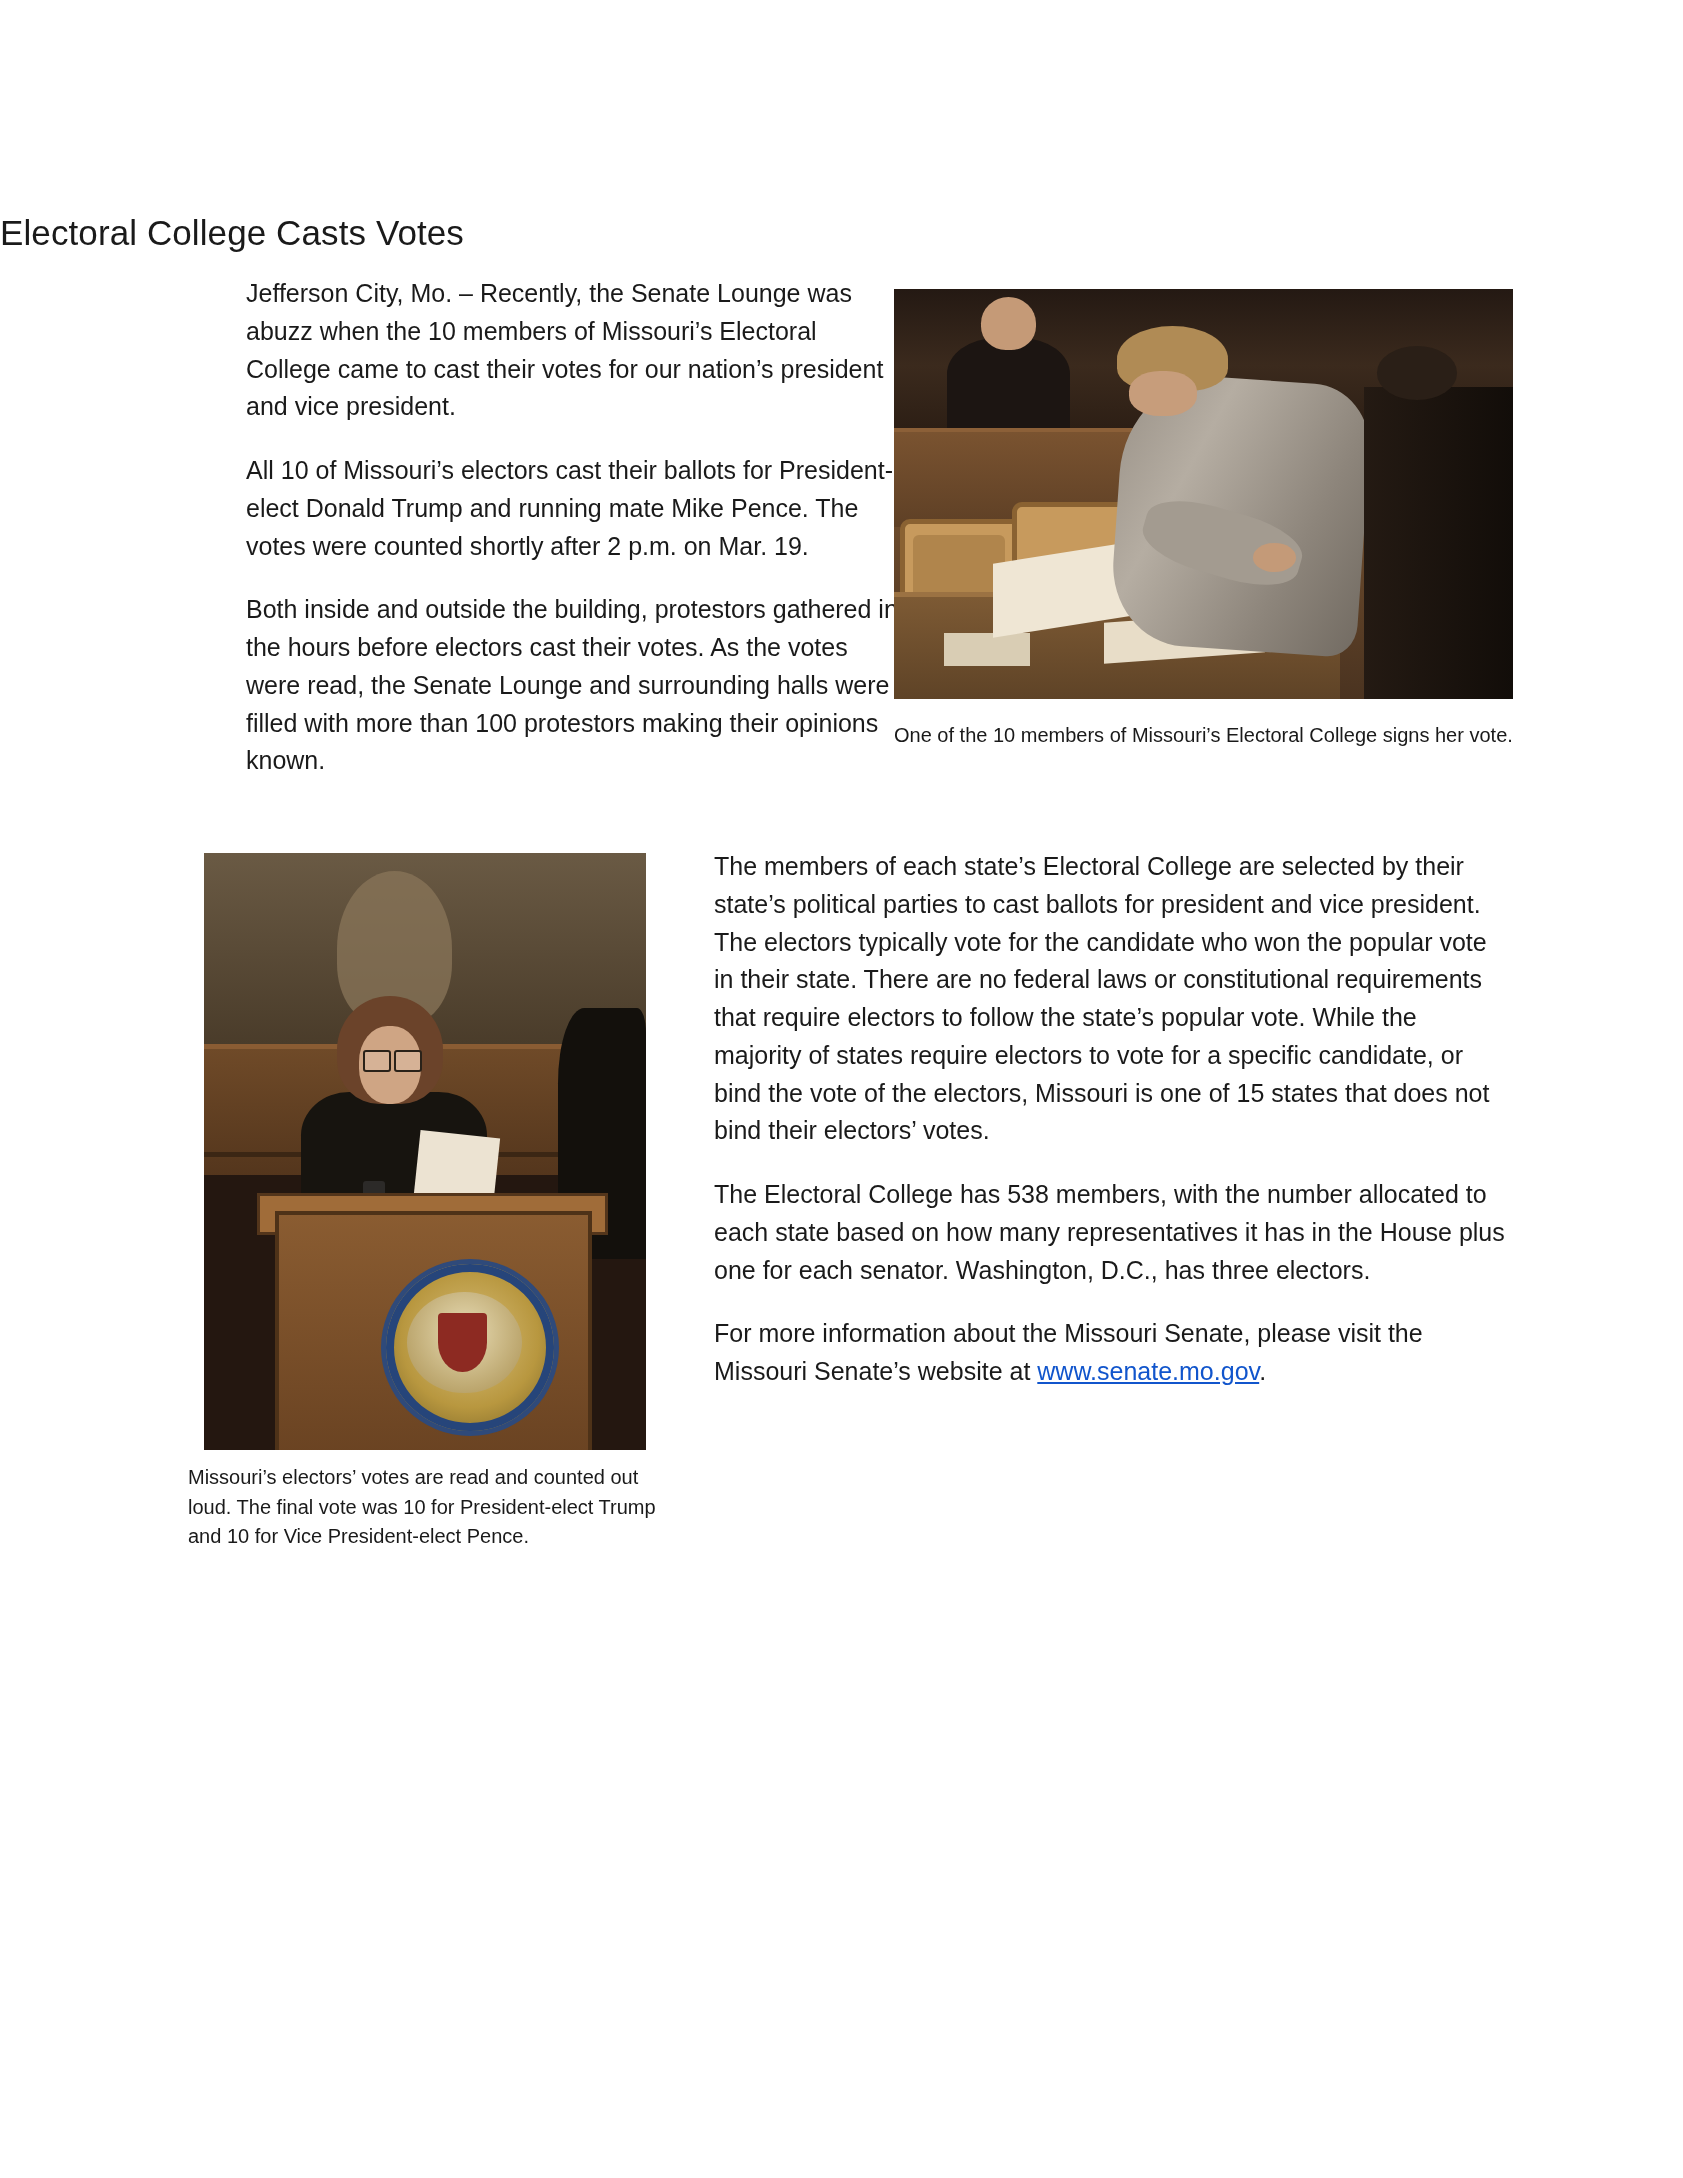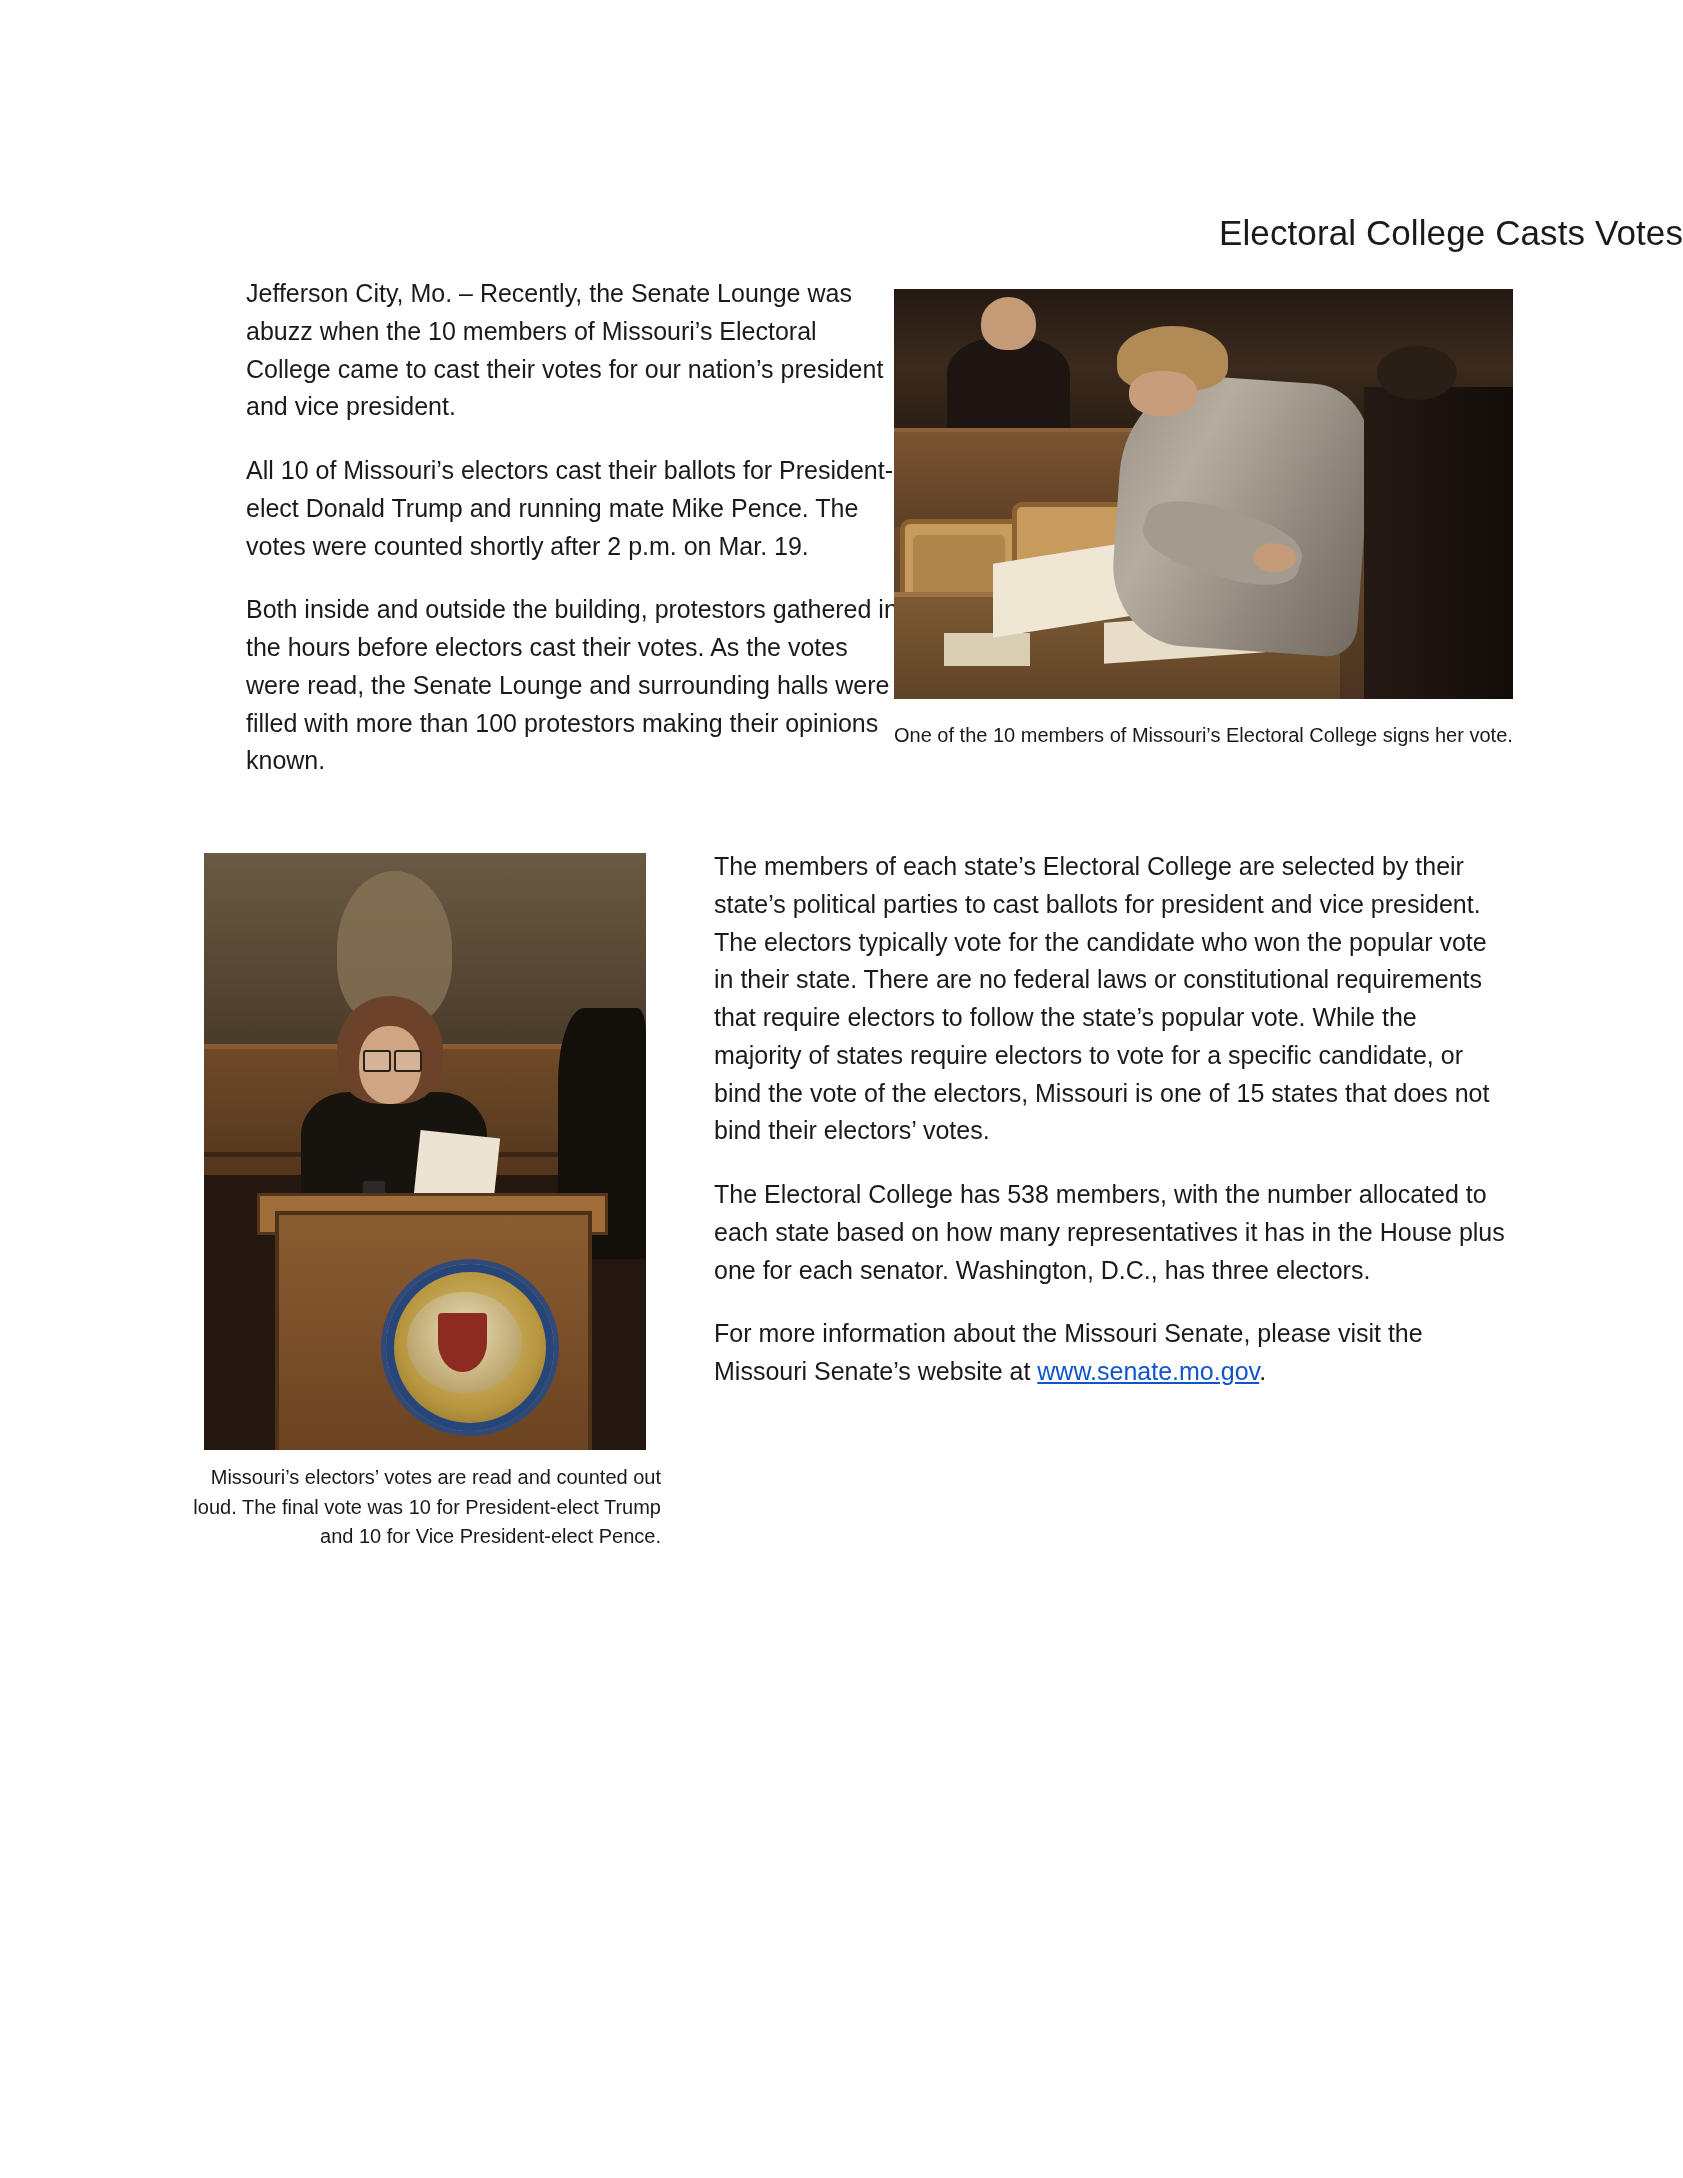--- a/index.html
+++ b/index.html
@@ -19,21 +19,21 @@
     position: relative;
     width: 1683px;
     height: 2178px;
     background: #ffffff;
   }
   .doc-title {
     position: absolute;
     top: 190px;
     left: 0;
     width: 1683px;
-    text-align: right;
+    text-align: left;
     font-size: 35px;
     font-weight: 400;
     letter-spacing: 0.1px;
     color: #1a1a1a;
   }
   
   .col-left-top {
     position: absolute;
     top: 275px;
     left: 198px;
@@ -73,21 +73,21 @@
     width: 442px;
     height: 597px;
     overflow: hidden;
     background: #241a12;
   }
   .photo-bottom-caption {
     position: absolute;
     top: 1463px;
     left: 188px;
     width: 473px;
-    text-align: right;
+    text-align: left;
     font-size: 20px;
     line-height: 1.48;
     color: #1a1a1a;
   }
   
   .col-right-bottom {
     position: absolute;
     top: 848px;
     left: 714px;
     width: 792px;

